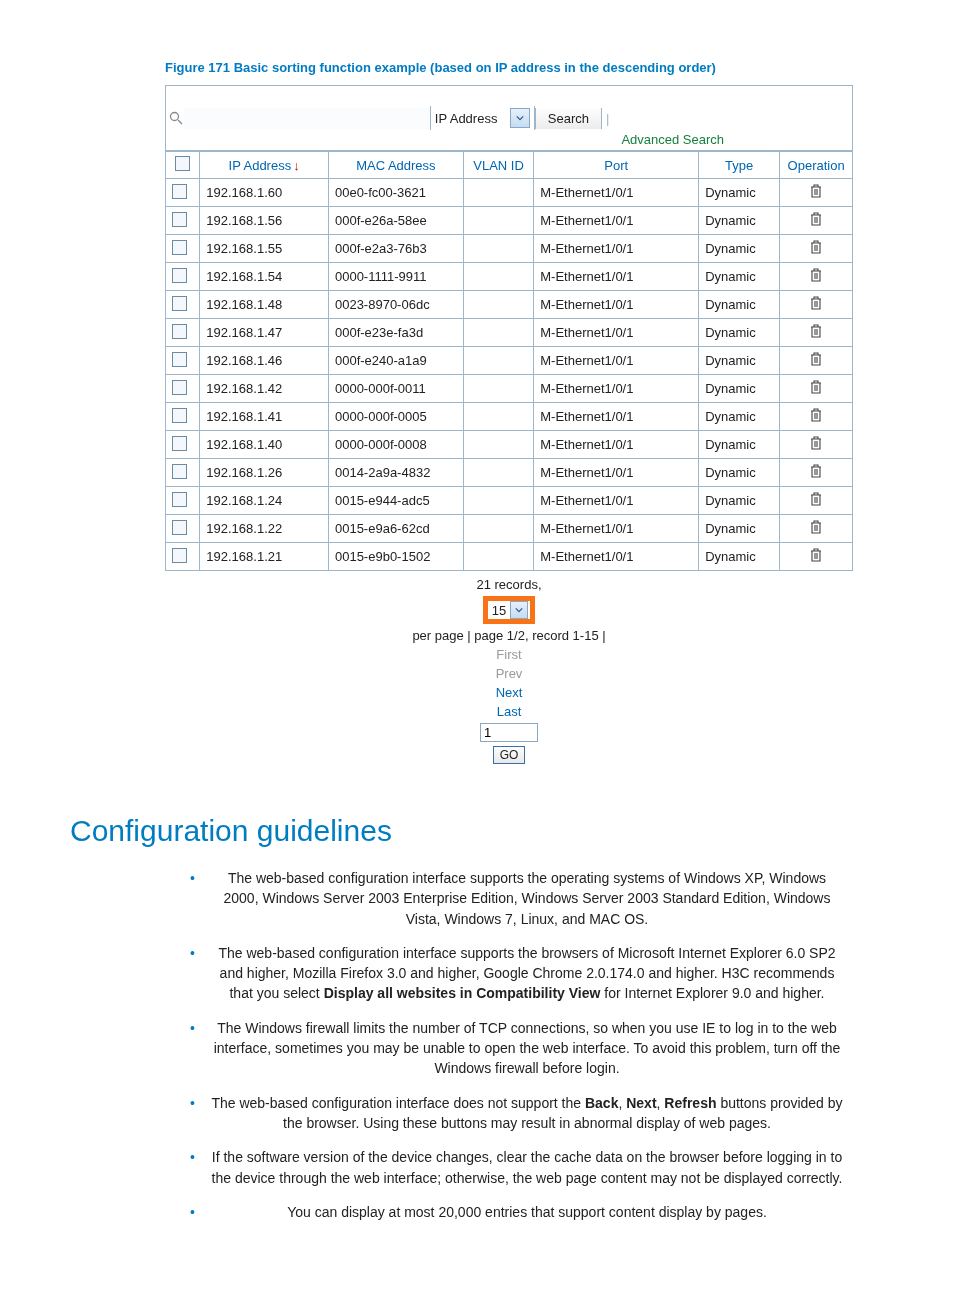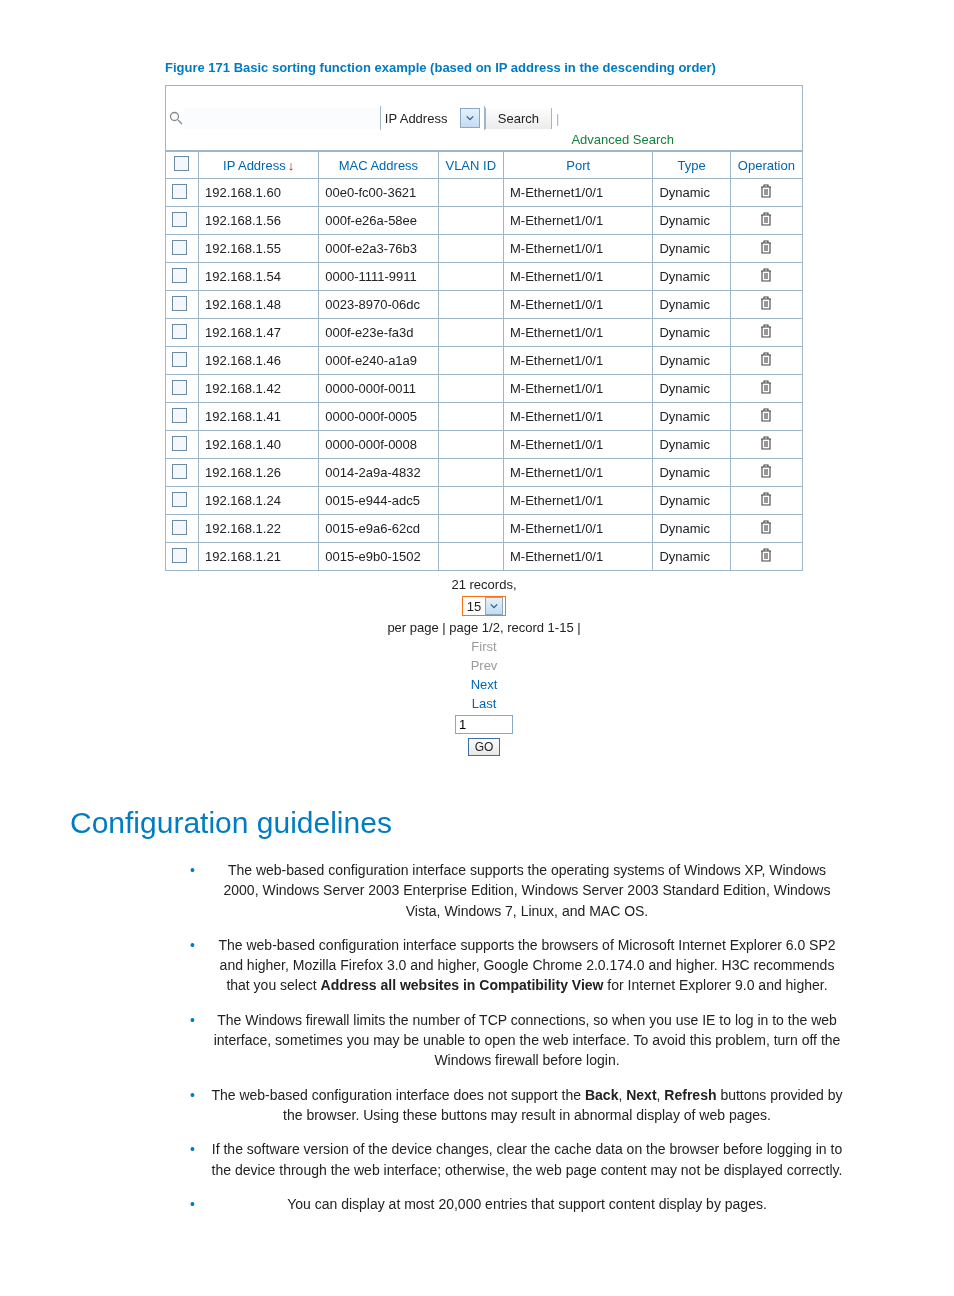--- a/index.html
+++ b/index.html
@@ -13,21 +13,21 @@
     box-sizing: border-box;
   }
   .figure-caption {
     color: #007cc2;
     font-weight: bold;
     font-size: 13px;
     margin: 20px 0 10px 95px;
   }
   .ui-block {
     margin: 0 0 0 95px;
-    width: 638px;
+    width: 688px;
   }
   .search-bar {
     display: flex;
     align-items: center;
     border: 1px solid #9db6c9;
     font-size: 13px;
   }
   .search-bar > * { box-sizing: border-box; }
   .search-input {
     flex: 1;
@@ -124,21 +124,21 @@
     align-items: center;
     justify-content: flex-end;
     gap: 4px;
     flex-direction: column;
   }
   .pager .label { color:#222; }
   .pager .disabled { color:#9a9a9a; }
   .pager .link { color:#0066b3; cursor:pointer; }
   .pager .perpage-sel {
     display:inline-flex;align-items:center;
-    border:1px solid #f97316; padding:0 2px 0 4px;
+    border:5px solid #f97316; padding:0 2px 0 4px;
     background:#fff;
   }
   .pager .perpage-sel .dropdown-btn { height:16px; width:16px; margin-left:4px;}
   .pager .page-input {
     border:1px solid #8aa8c4; width:50px; padding:1px 3px; font-size:13px;
   }
   .pager .go-btn {
     border:1px solid #3a6ea5; background:linear-gradient(#fdfdfd,#e8e8e8);
     padding:1px 6px; font-size:12px; cursor:pointer;
   }
@@ -422,20 +422,20 @@
     <span class="link">Last</span>
     <input class="page-input" value="1" style="">
     <span class="go-btn">GO</span>
   </div>
 </div>
 
 <h1 class="section">Configuration guidelines</h1>
 
 <ul class="guidelines" id="guidelines">
     <li>The web-based configuration interface supports the operating systems of Windows XP, Windows 2000, Windows Server 2003 Enterprise Edition, Windows Server 2003 Standard Edition, Windows Vista, Windows 7, Linux, and MAC OS.</li>
-    <li>The web-based configuration interface supports the browsers of Microsoft Internet Explorer 6.0 SP2 and higher, Mozilla Firefox 3.0 and higher, Google Chrome 2.0.174.0 and higher. H3C recommends that you select <b>Address all websites in Compatibility View</b> for Internet Explorer 9.0 and higher.</li>
+    <li>The web-based configuration interface supports the browsers of Microsoft Internet Explorer 6.0 SP2 and higher, Mozilla Firefox 3.0 and higher, Google Chrome 2.0.174.0 and higher. H3C recommends that you select <b>Display all websites in Compatibility View</b> for Internet Explorer 9.0 and higher.</li>
     <li>The Windows firewall limits the number of TCP connections, so when you use IE to log in to the web interface, sometimes you may be unable to open the web interface. To avoid this problem, turn off the Windows firewall before login.</li>
     <li>The web-based configuration interface does not support the <b>Back</b>, <b>Next</b>, <b>Refresh</b> buttons provided by the browser. Using these buttons may result in abnormal display of web pages.</li>
     <li>If the software version of the device changes, clear the cache data on the browser before logging in to the device through the web interface; otherwise, the web page content may not be displayed correctly.</li>
     <li>You can display at most 20,000 entries that support content display by pages.</li>
   </ul>
 
 <div class="page-num">171</div>
 
 </body></html>

